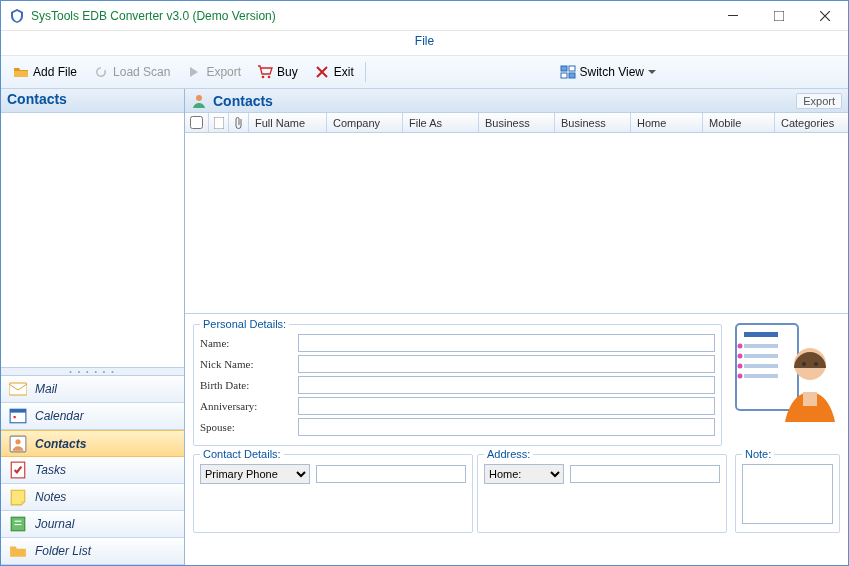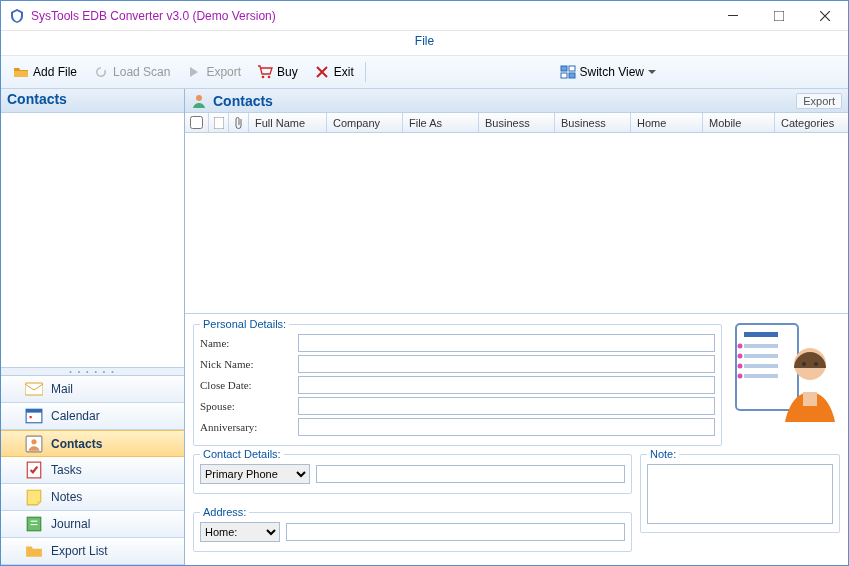--- a/index.html
+++ b/index.html
@@ -2,21 +2,21 @@
 <html><head>
 <meta charset="utf-8">
 <style>
 * { box-sizing: border-box; margin: 0; padding: 0; font-family: "Segoe UI", Tahoma, sans-serif; }
 html, body { width: 849px; height: 566px; overflow: hidden; background: #fff; }
 .window { width: 849px; height: 566px; border: 1px solid #5a8fcf; display: flex; flex-direction: column; }
 
 
 .titlebar { height: 30px; background: #fff; display: flex; align-items: center; border-bottom: 1px solid #e5e5e5; }
 .titlebar .app-icon { width: 16px; height: 16px; margin: 0 6px 0 8px; }
-.titlebar .title { font-size: 12px; color: #a21caf; flex: 1; }
+.titlebar .title { font-size: 12px; color: #15803d; flex: 1; }
 .titlebar .winbtn { width: 46px; height: 30px; display: flex; align-items: center; justify-content: center; cursor: pointer; }
 .titlebar .winbtn svg { width: 10px; height: 10px; }
 
 
 .menubar { height: 24px; display: flex; align-items: center; padding: 0 6px; font-size: 12px; color: #0854a0; background: #fff; flex-direction: column; }
 .menubar .menuitem { padding: 3px 10px; cursor: pointer; }
 
 
 .toolbar { height: 34px; background: linear-gradient(#f7fbff,#eaf2fb); border-top: 1px solid #dde8f4; border-bottom: 1px solid #c1d3e8; display: flex; align-items: center; padding: 0 4px; font-size: 12px; }
 .toolbar .tbtn { display: flex; align-items: center; padding: 2px 7px; gap: 4px; cursor: pointer; border: 1px solid transparent; border-radius: 2px; }
@@ -28,21 +28,21 @@
 
 
 .main { flex: 1; display: flex; min-height: 0; background: #fff; }
 
 
 .leftpanel { width: 184px; border-right: 1px solid #9db8d9; display: flex; flex-direction: column; background: #f9fbfe; }
 .lp-header { height: 24px; background: linear-gradient(#eaf1fa,#d5e3f3); color: #0854a0; font-weight: bold; font-size: 14px; padding: 2px 6px; border-bottom: 1px solid #bcd0e8; }
 .lp-tree { flex: 1; background: #fff; border-bottom: 1px solid #bcd0e8; }
 .lp-grip { height: 8px; background: #eaf1fa; text-align: center; font-size: 7px; color: #8aa; letter-spacing: 2px; border-bottom: 1px solid #bcd0e8; }
 .lp-nav { display: flex; flex-direction: column; }
-.lp-nav .navitem { height: 27px; display: flex; align-items: center; gap: 8px; padding: 0 24px; background: linear-gradient(#fdfefe,#eaf1fa); border-bottom: 1px solid #c6d7ec; font-size: 12px; color: #1b3a66; cursor: pointer; }
+.lp-nav .navitem { height: 27px; display: flex; align-items: center; gap: 8px; padding: 0 8px; background: linear-gradient(#fdfefe,#eaf1fa); border-bottom: 1px solid #c6d7ec; font-size: 12px; color: #1b3a66; cursor: pointer; font-style: italic; }
 .lp-nav .navitem.selected { background: linear-gradient(#fff1c6,#ffd98e); border-top: 1px solid #f2c15d; border-bottom: 1px solid #f2c15d; font-weight: bold; }
 .lp-nav .navitem .nico { width: 18px; height: 16px; display: flex; align-items: center; justify-content: center; }
 
 
 .rightpanel { flex: 1; display: flex; flex-direction: column; min-width: 0; }
 .rp-header { height: 24px; background: linear-gradient(#eaf1fa,#d5e3f3); display: flex; align-items: center; padding: 0 6px; border-bottom: 1px solid #bcd0e8; gap: 6px; }
 .rp-header .title { color: #0854a0; font-weight: bold; font-size: 14px; flex: 1; }
 .rp-header .export { font-size: 11px; color: #555; padding: 1px 6px; border: 1px solid #c1d3e8; background: #f5f9fd; border-radius: 2px; cursor: pointer; }
 
 .grid-head { height: 20px; background: linear-gradient(#fefefe,#e9eef7); border-bottom: 1px solid #bcd0e8; display: flex; font-size: 11px; color: #333; }
@@ -63,21 +63,21 @@
 fieldset { border: 1px solid #c6d7ec; border-radius: 2px; padding: 4px 6px 6px 6px; position: relative; }
 legend { color: #0854a0; font-size: 11px; padding: 0 3px; }
 .row { display: flex; align-items: center; gap: 6px; margin-bottom: 3px; }
 .row label { width: 92px; font-size: 11px; font-family: Liberation Serif, serif; }
 .row input[type=text] { flex: 1; height: 18px; border: 1px solid #a9bdd6; font-size: 11px; padding: 0 3px; }
 select.small { height: 20px; border: 1px solid #a9bdd6; font-size: 11px; }
 .details-top { display: flex; gap: 8px; }
 .details-top .left { flex: 1; }
 .avatar-box { width: 110px; height: 110px; display: flex; align-items: center; justify-content: center; }
 .details-mid { display: flex; gap: 8px; }
-.details-mid .left { flex: 1; display: flex; flex-direction: column; gap: 12px; }
+.details-mid .left { flex: 1; display: flex; flex-direction: row; gap: 4px; }
 .details-mid .right { width: 200px; }
 textarea.note { width: 100%; height: 60px; border: 1px solid #a9bdd6; resize: none; font-size: 11px; }
 
 
 .ic-folder { fill: #f3b94b; }
 </style>
 </head>
 <body>
 
 <div class="window">
@@ -242,21 +242,21 @@
               </svg>
             </span>
           <span>Journal</span>
         </div>
         <div class="navitem">
           <span class="nico">
               <svg viewBox="0 0 16 16">
                 <path class="ic-folder" d="M1 4h5l1 2h8v7H1z"></path>
               </svg>
             </span>
-          <span>Export List</span>
+          <span>Folder List</span>
         </div>
       </div>
     </div>
 
     <div class="rightpanel">
       <div class="rp-header">
         <span class="tico">
             <svg viewBox="0 0 16 16">
               <circle cx="8" cy="5" r="3" fill="#e8955a"></circle>
               <path d="M2 15c1-4 4-5 6-5s5 1 6 5z" fill="#4a7"></path>
@@ -297,29 +297,29 @@
               <legend>Personal Details:</legend>
               <div class="row">
                   <label>Name:</label>
                   <input type="text" value="" style="">
                 </div>
               <div class="row">
                   <label>Nick Name:</label>
                   <input type="text" value="" style="">
                 </div>
               <div class="row">
-                  <label>Close Date:</label>
+                  <label>Birth Date:</label>
+                  <input type="text" value="" style="">
+                </div>
+              <div class="row">
+                  <label>Anniversary:</label>
                   <input type="text" value="" style="">
                 </div>
               <div class="row">
                   <label>Spouse:</label>
-                  <input type="text" value="" style="">
-                </div>
-              <div class="row">
-                  <label>Anniversary:</label>
                   <input type="text" value="" style="">
                 </div>
             </fieldset>
           </div>
           <div class="avatar-box">
             <svg viewBox="0 0 110 110" width="110" height="110">
               <rect x="6" y="6" width="62" height="86" rx="4" fill="#fff" stroke="#6b8fc5" stroke-width="2"></rect>
               <rect x="14" y="14" width="34" height="5" fill="#3d6db5"></rect>
               <rect x="14" y="26" width="34" height="4" fill="#b9cce6"></rect>
               <rect x="14" y="36" width="34" height="4" fill="#b9cce6"></rect>

